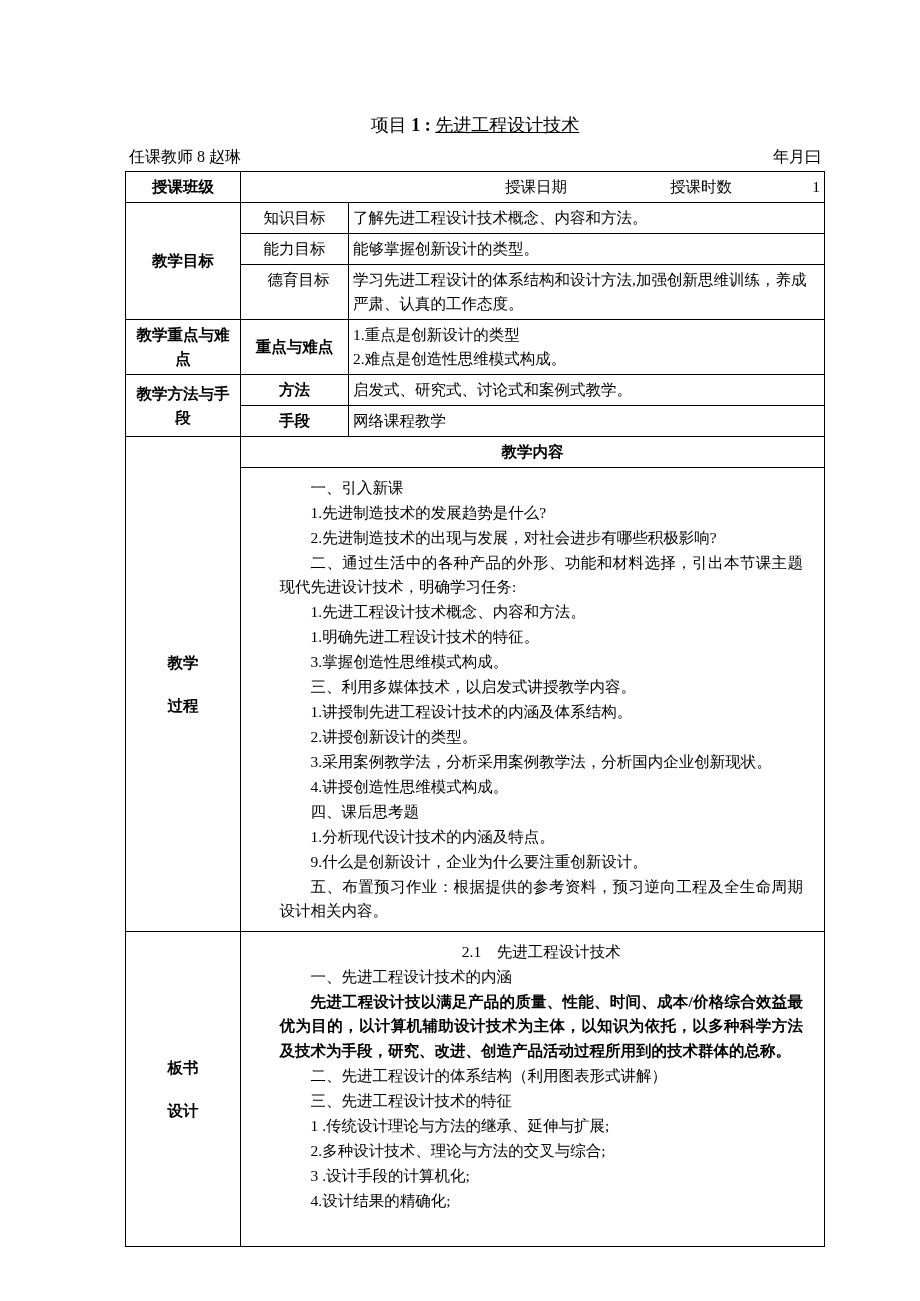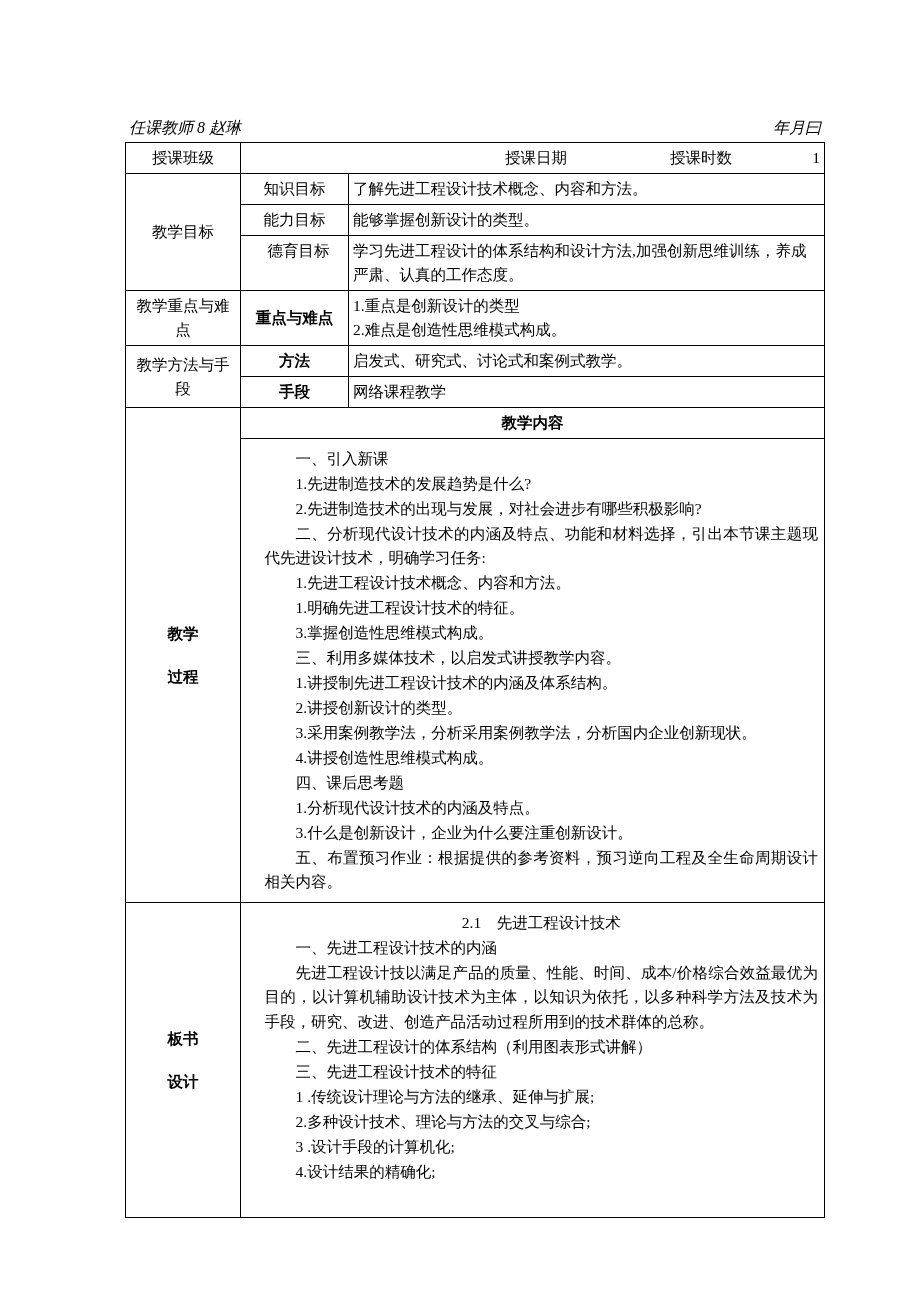--- a/index.html
+++ b/index.html
@@ -30,58 +30,60 @@
   }
   .project-line .underline {
     text-decoration: underline;
   }
   .meta-line {
     display: flex;
     justify-content: space-between;
     font-size: 16px;
     margin-top: 6px;
     padding: 0 4px 2px 4px;
-    font-style: italic;
   }
   table.main {
     width: 100%;
     border-collapse: collapse;
     table-layout: fixed;
   }
   table.main td {
     border: 1px solid #000;
     padding: 3px 4px;
     vertical-align: middle;
     font-size: 15.5px;
     line-height: 1.55;
   }
-  .col-a { width: 115px; text-align: center; font-weight: normal; }
+  .col-a { width: 115px; text-align: center; font-weight: bold; }
   .col-b   { width: 90px; text-align: center; }
   .thin   { font-weight: bold; }
   .content-block {
     padding: 4px 2px;
     line-height: 1.55;
   }
   .content-block .hline {
-    margin: 1px 0;
+    margin: 1px 15px;
   }
   .indent1 { text-indent: 2em; }
   .center { text-align: center; }
   .row-header td {
     text-align: center;
     font-weight: bold;
   }
   .right-num { float: right; }
 </style>
 </head>
 <body>
 
 <div class="page">
 
   <div class="doc-title">
+    <div class="project-line">
+      <span>项目 </span><span class="bold">1 : </span><span class="underline">先进工程设计技术</span>
+    </div>
   </div>
 
   <div class="meta-line">
     <span>任课教师 8 赵琳</span>
     <span>年月曰</span>
   </div>
 
   <table class="main">
     <colgroup>
       <col style="width:115px">
@@ -141,48 +143,48 @@
       <td colspan="3">教学内容</td>
     </tr>
 
     <tr>
       <td style="border-right:none;"></td>
       <td colspan="2" style="border-left:none;">
         <div class="content-block">
           <div class="hline indent1">一、引入新课</div>
           <div class="hline indent1">1.先进制造技术的发展趋势是什么?</div>
           <div class="hline indent1">2.先进制造技术的出现与发展，对社会进步有哪些积极影响?</div>
-          <div class="hline" style="text-align:justify;"><span style="display:inline-block;text-indent:2em;">二、分析现代设计技术的内涵及特点、功能和材料选择，引出本节课主题现代先进设计技术，明确学习任务:</span></div>
+          <div class="hline" style="text-align:justify;"><span style="display:inline-block;text-indent:2em;">二、通过生活中的各种产品的外形、功能和材料选择，引出本节课主题现代先进设计技术，明确学习任务:</span></div>
           <div class="hline indent1">1.先进工程设计技术概念、内容和方法。</div>
           <div class="hline indent1">1.明确先进工程设计技术的特征。</div>
           <div class="hline indent1">3.掌握创造性思维模式构成。</div>
           <div class="hline indent1">三、利用多媒体技术，以启发式讲授教学内容。</div>
           <div class="hline indent1">1.讲授制先进工程设计技术的内涵及体系结构。</div>
           <div class="hline indent1">2.讲授创新设计的类型。</div>
           <div class="hline indent1">3.采用案例教学法，分析采用案例教学法，分析国内企业创新现状。</div>
           <div class="hline indent1">4.讲授创造性思维模式构成。</div>
           <div class="hline indent1">四、课后思考题</div>
           <div class="hline indent1">1.分析现代设计技术的内涵及特点。</div>
-          <div class="hline indent1">3.什么是创新设计，企业为什么要注重创新设计。</div>
+          <div class="hline indent1">9.什么是创新设计，企业为什么要注重创新设计。</div>
           <div class="hline" style="text-align:justify;"><span style="display:inline-block;text-indent:2em;">五、布置预习作业：根据提供的参考资料，预习逆向工程及全生命周期设计相关内容。</span></div>
         </div>
       </td>
     </tr>
 
     <tr>
       <td class="col-a" style="font-weight:bold;line-height:2.8;">
         <div>板书</div>
         <div>设计</div>
       </td>
       <td style="border-right:none;"></td>
       <td colspan="2" style="border-left:none;">
         <div class="content-block">
           <div class="hline center">2.1　先进工程设计技术</div>
           <div class="hline indent1">一、先进工程设计技术的内涵</div>
-          <div class="hline" style="text-align:justify;"><span style="display:inline-block;text-indent:2em;">先进工程设计技以满足产品的质量、性能、时间、成本/价格综合效益最优为目的，以计算机辅助设计技术为主体，以知识为依托，以多种科学方法及技术为手段，研究、改进、创造产品活动过程所用到的技术群体的总称。</span></div>
+          <div class="hline" style="text-align:justify;"><span style="display:inline-block;text-indent:2em;font-weight:bold;">先进工程设计技以满足产品的质量、性能、时间、成本/价格综合效益最优为目的，以计算机辅助设计技术为主体，以知识为依托，以多种科学方法及技术为手段，研究、改进、创造产品活动过程所用到的技术群体的总称。</span></div>
           <div class="hline indent1">二、先进工程设计的体系结构（利用图表形式讲解）</div>
           <div class="hline indent1">三、先进工程设计技术的特征</div>
           <div class="hline indent1">1 .传统设计理论与方法的继承、延伸与扩展;</div>
           <div class="hline indent1">2.多种设计技术、理论与方法的交叉与综合;</div>
           <div class="hline indent1">3 .设计手段的计算机化;</div>
           <div class="hline indent1">4.设计结果的精确化;</div>
           <div class="hline">&nbsp;</div>
         </div>
       </td>
     </tr>

